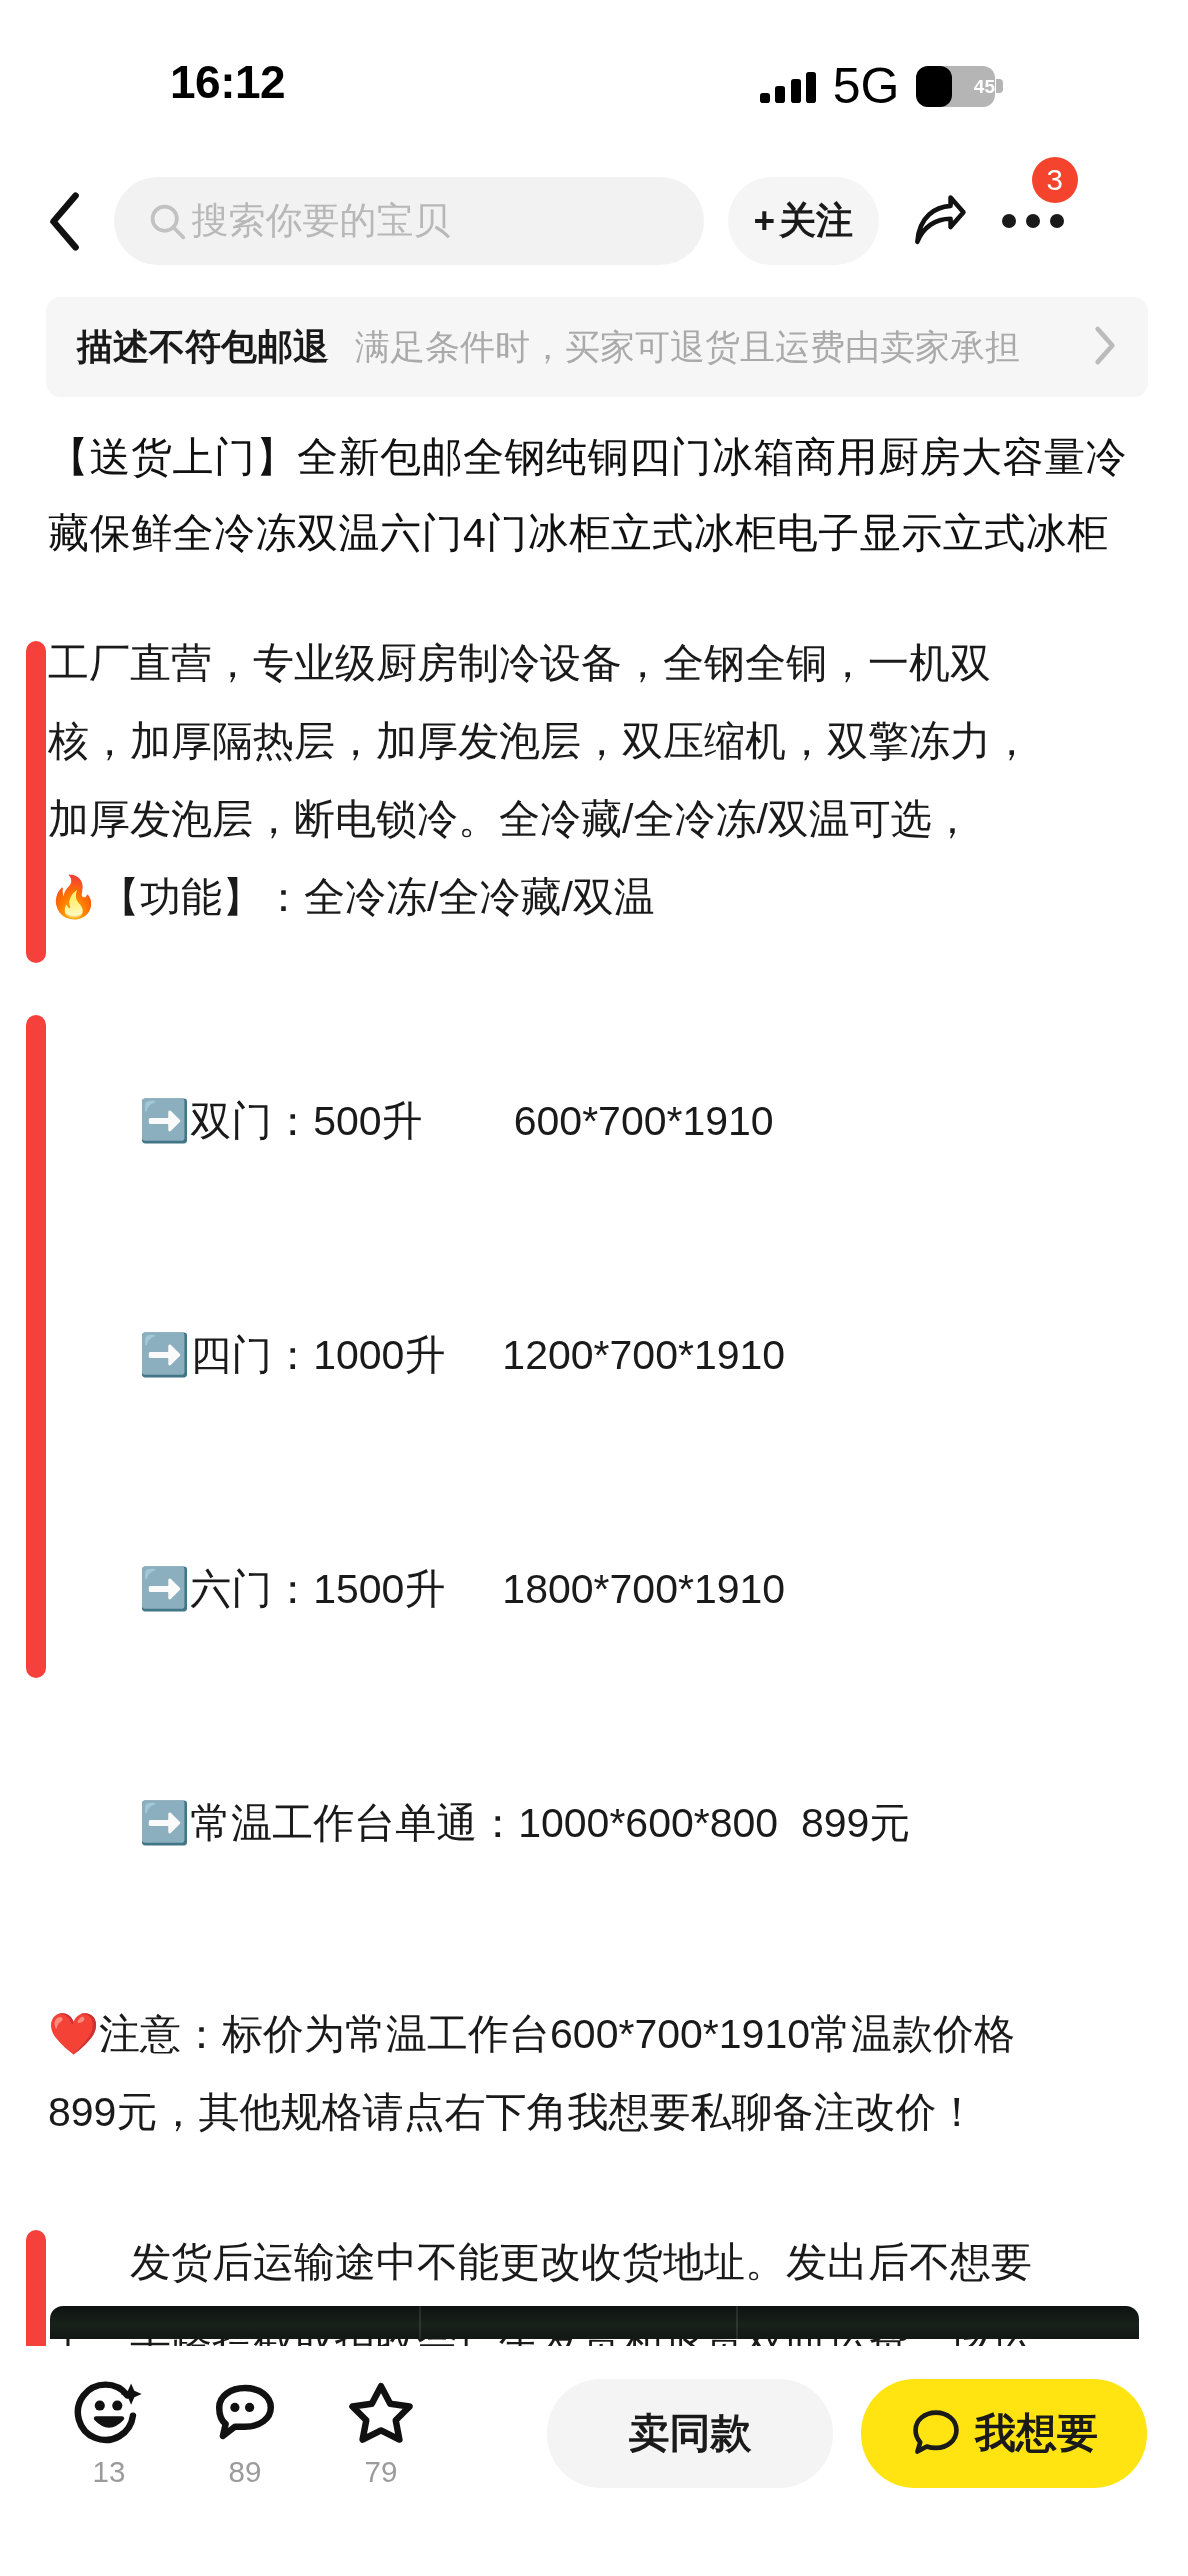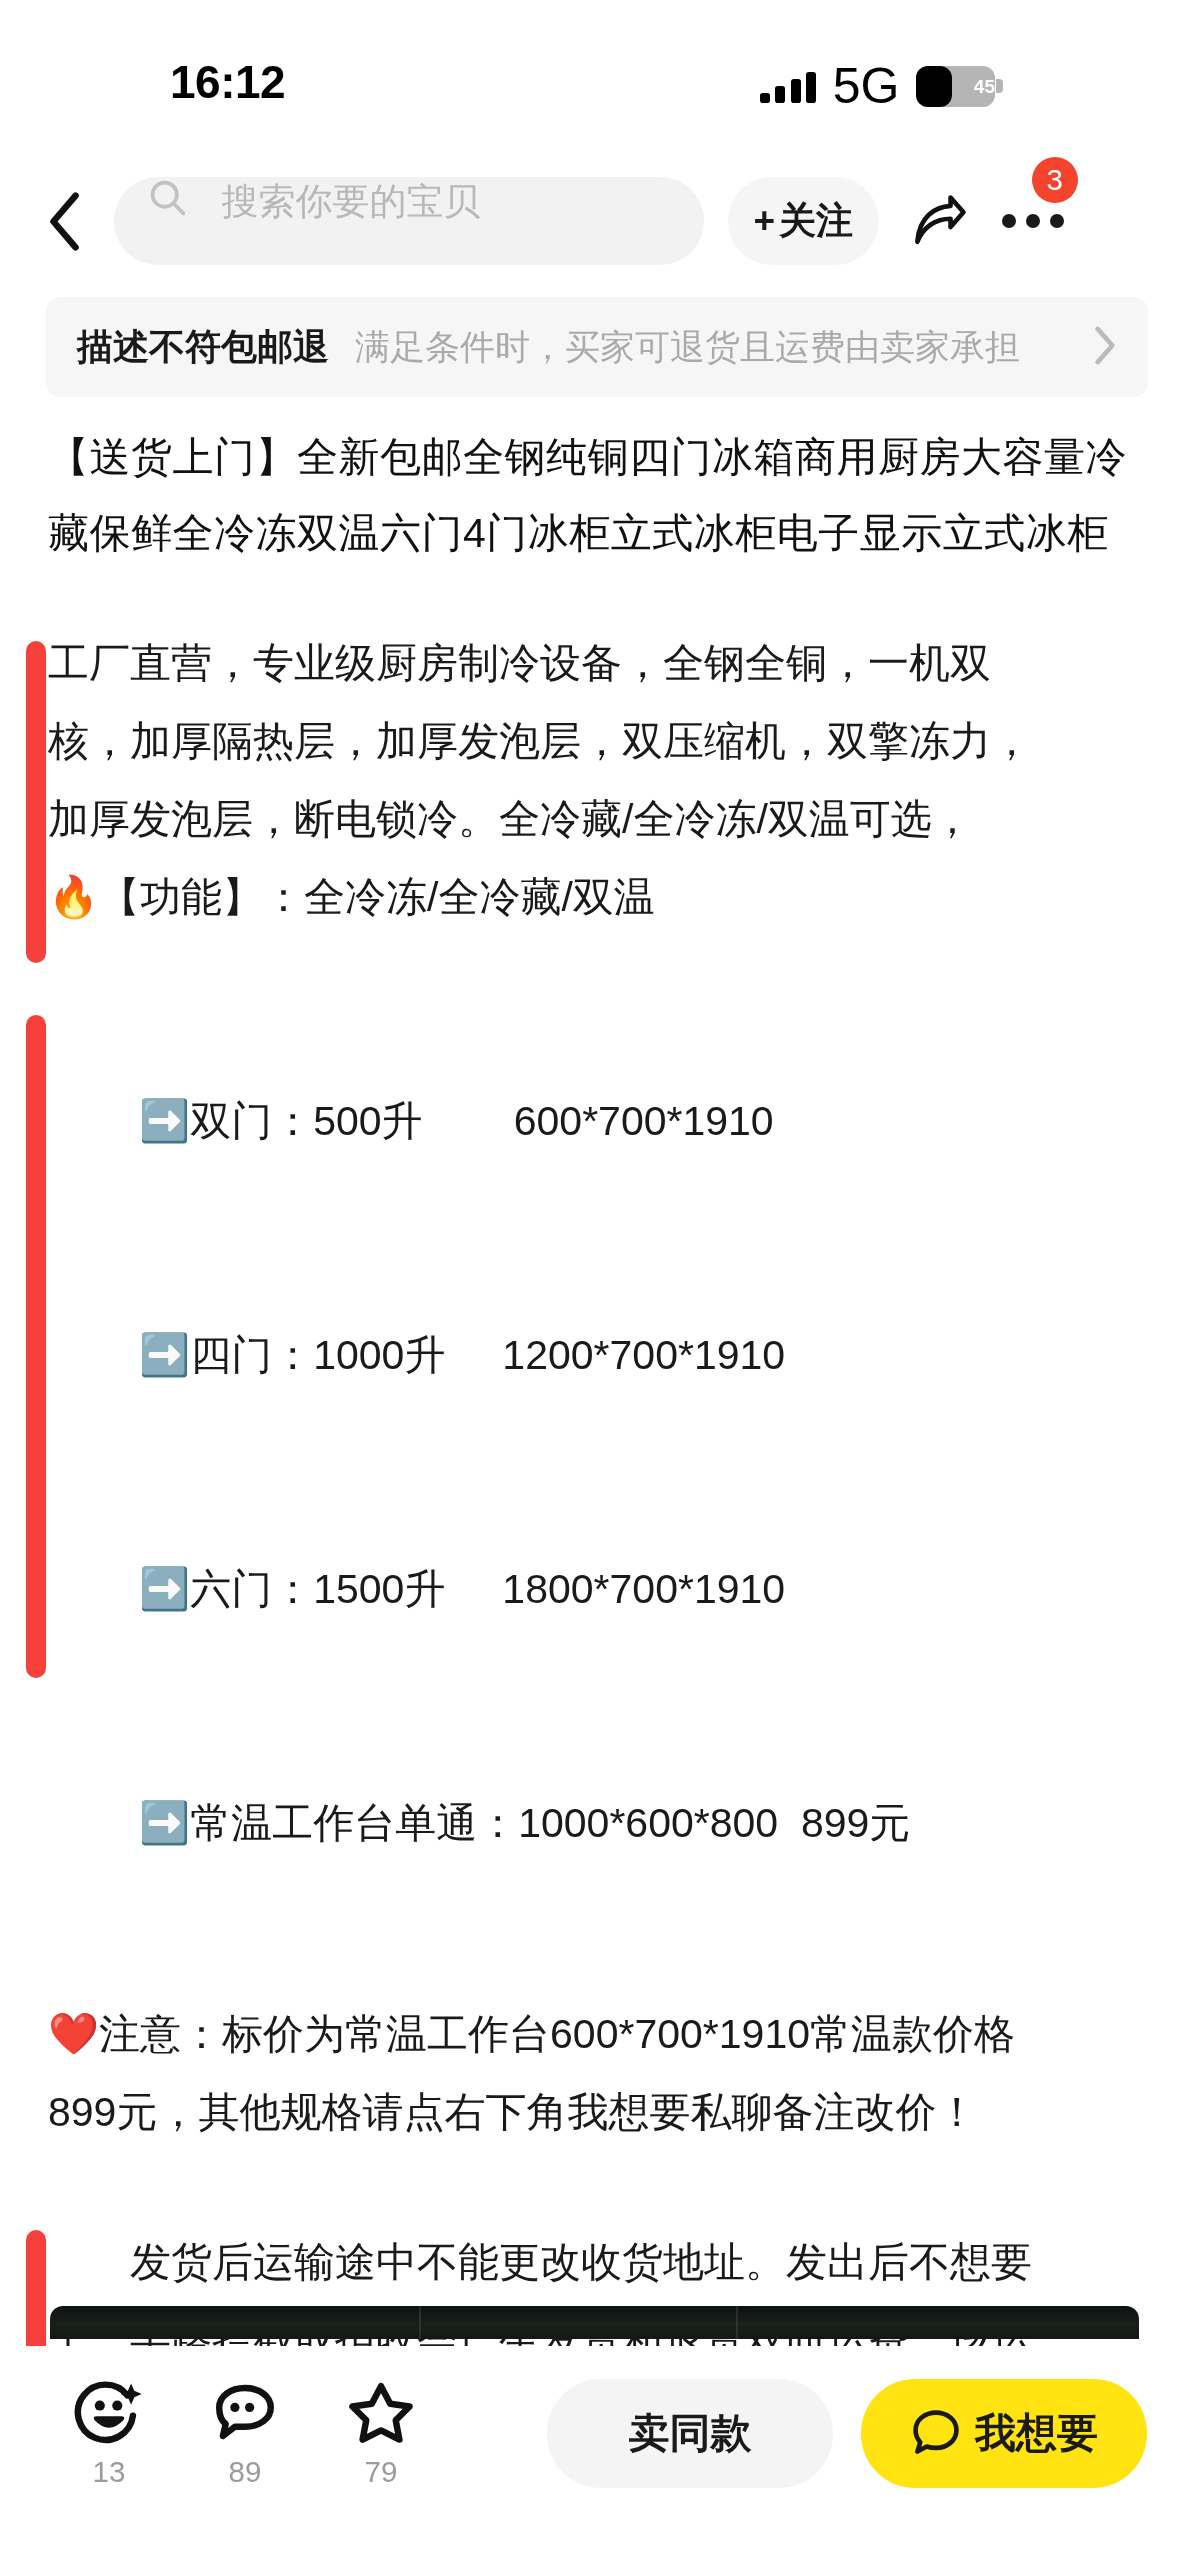--- a/index.html
+++ b/index.html
@@ -122,23 +122,23 @@
     flex: none;
   }
   .searchbox {
     flex: 1 1 auto;
     height: 88px;
     margin-left: 16.6px;
     margin-right: 24px;
     background: #f2f2f2;
     border-radius: 44px;
     display: flex;
-    align-items: flex-start;
+    align-items: center;
     padding-left: 33px;
-    gap: 34px;
+    gap: 4px;
     max-width: 590px;
   }
   .search-ph {
     font-size: 37px;
     color: #b8b8b8;
   }
   .follow-btn {
     flex: none;
     height: 88px;
     background: #f5f5f5;

